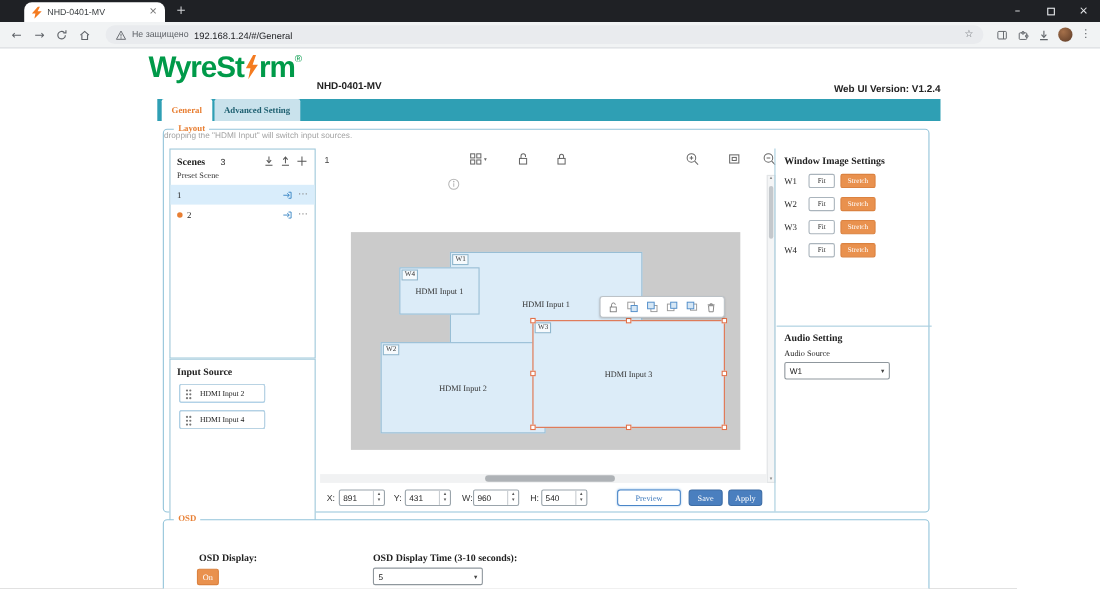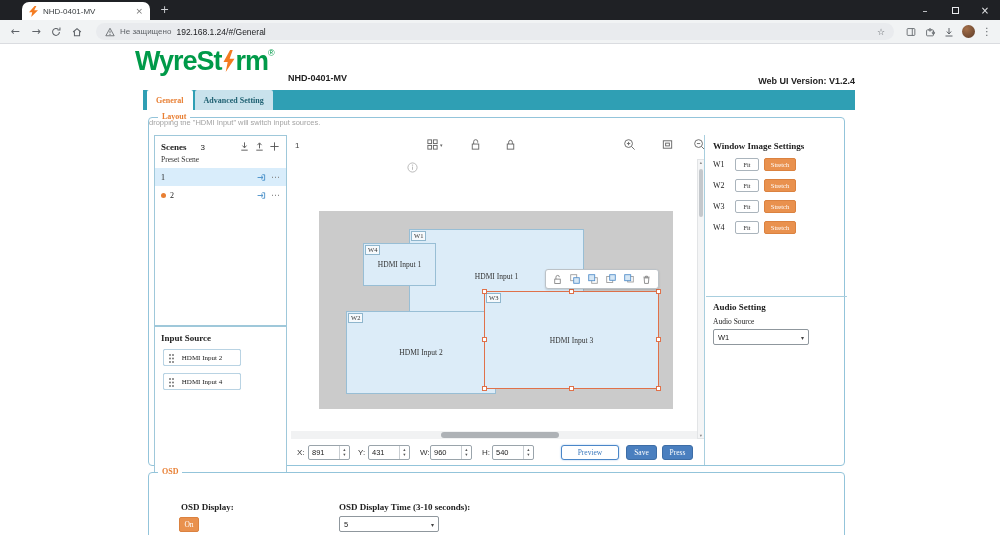--- a/index.html
+++ b/index.html
@@ -524,21 +524,21 @@
       <span id="lblH" class="coord-label">H:</span>
       <span id="inpH" class="num">
         <span class="val">540</span>
         <span class="spin glyph">
             <span>▴</span>
             <span>▾</span>
           </span>
       </span>
       <span id="btn-preview" class="btn serif">Preview</span>
       <span id="btn-save" class="btn serif">Save</span>
-      <span id="btn-apply" class="btn serif">Press</span>
+      <span id="btn-apply" class="btn serif">Apply</span>
     </div>
 
     <div id="vdivider" class="abs"></div>
     <div id="wis-title" class="abs serif">Window Image Settings</div>
 
     <div id="wis-r0" class="wis-row">
       <span class="wis-label serif">W1</span>
       <span class="btn-fit serif">Fit</span>
       <span class="btn-stretch serif">Stretch</span>
     </div>

